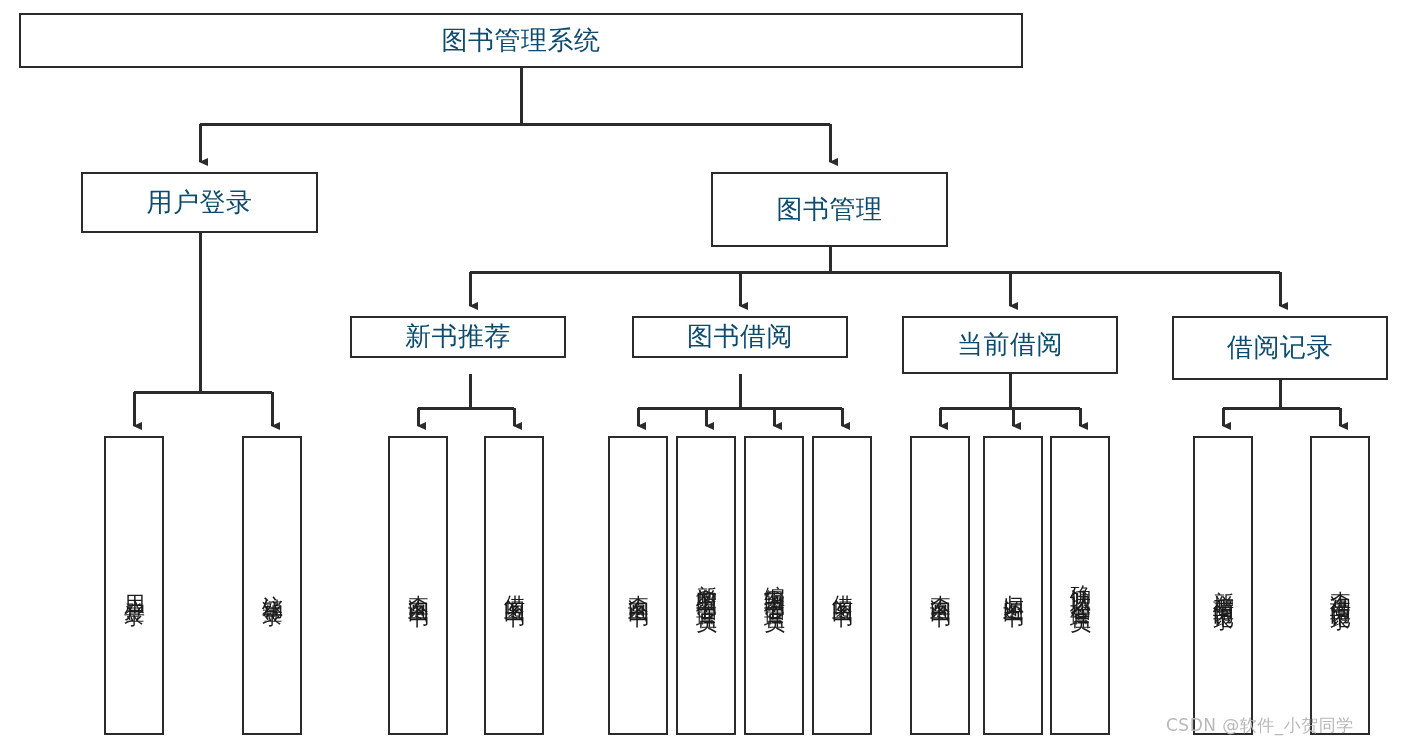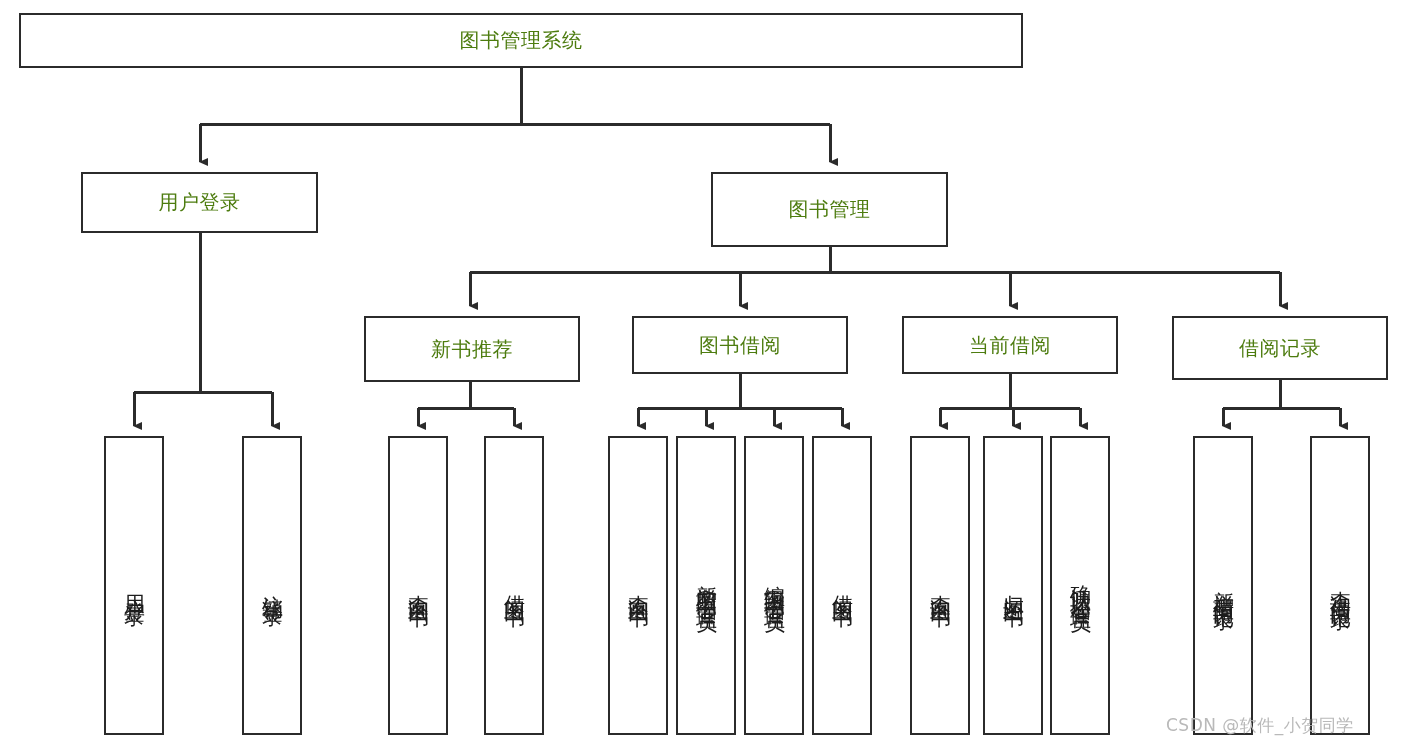--- a/index.html
+++ b/index.html
@@ -30,22 +30,22 @@
     position: absolute;
     box-sizing: border-box;
     background: #ffffff;
     border: 2px solid #2b2b2b;
     display: flex;
     align-items: center;
     justify-content: center;
     overflow: hidden;
   }
   .node-label-h {
-    font-size: 20px;
-    color: #4d7c0f;
+    font-size: 26px;
+    color: #0c4a6e;
     line-height: 1.15;
     letter-spacing: 0.5px;
     white-space: nowrap;
   }
   .node-label-v {
     font-size: 21px;
     color: #1c1c1c;
     writing-mode: vertical-rl;
     text-orientation: upright;
     letter-spacing: 4px;
@@ -113,24 +113,24 @@
   <div id="nodes-layer">
       <div class="node-box" style="left: 19px; top: 13px; width: 1004px; height: 55px;">
         <span class="node-label-h">图书管理系统</span>
       </div>
       <div class="node-box" style="left: 81px; top: 172px; width: 237px; height: 61px;">
         <span class="node-label-h">用户登录</span>
       </div>
       <div class="node-box" style="left: 711px; top: 172px; width: 237px; height: 75px;">
         <span class="node-label-h">图书管理</span>
       </div>
-      <div class="node-box" style="left: 364px; top: 316px; width: 216px; height: 66px;">
+      <div class="node-box" style="left: 350px; top: 316px; width: 216px; height: 42px;">
         <span class="node-label-h">新书推荐</span>
       </div>
-      <div class="node-box" style="left: 632px; top: 316px; width: 216px; height: 58px;">
+      <div class="node-box" style="left: 632px; top: 316px; width: 216px; height: 42px;">
         <span class="node-label-h">图书借阅</span>
       </div>
       <div class="node-box" style="left: 902px; top: 316px; width: 216px; height: 58px; text-align: center;">
         <span class="node-label-h">当前借阅</span>
       </div>
       <div class="node-box" style="left: 1172px; top: 316px; width: 216px; height: 64px;">
         <span class="node-label-h">借阅记录</span>
       </div>
       <div class="node-box" style="left: 104px; top: 436px; width: 60px; height: 299px;">
         <span class="node-label-v">用户登录</span>

